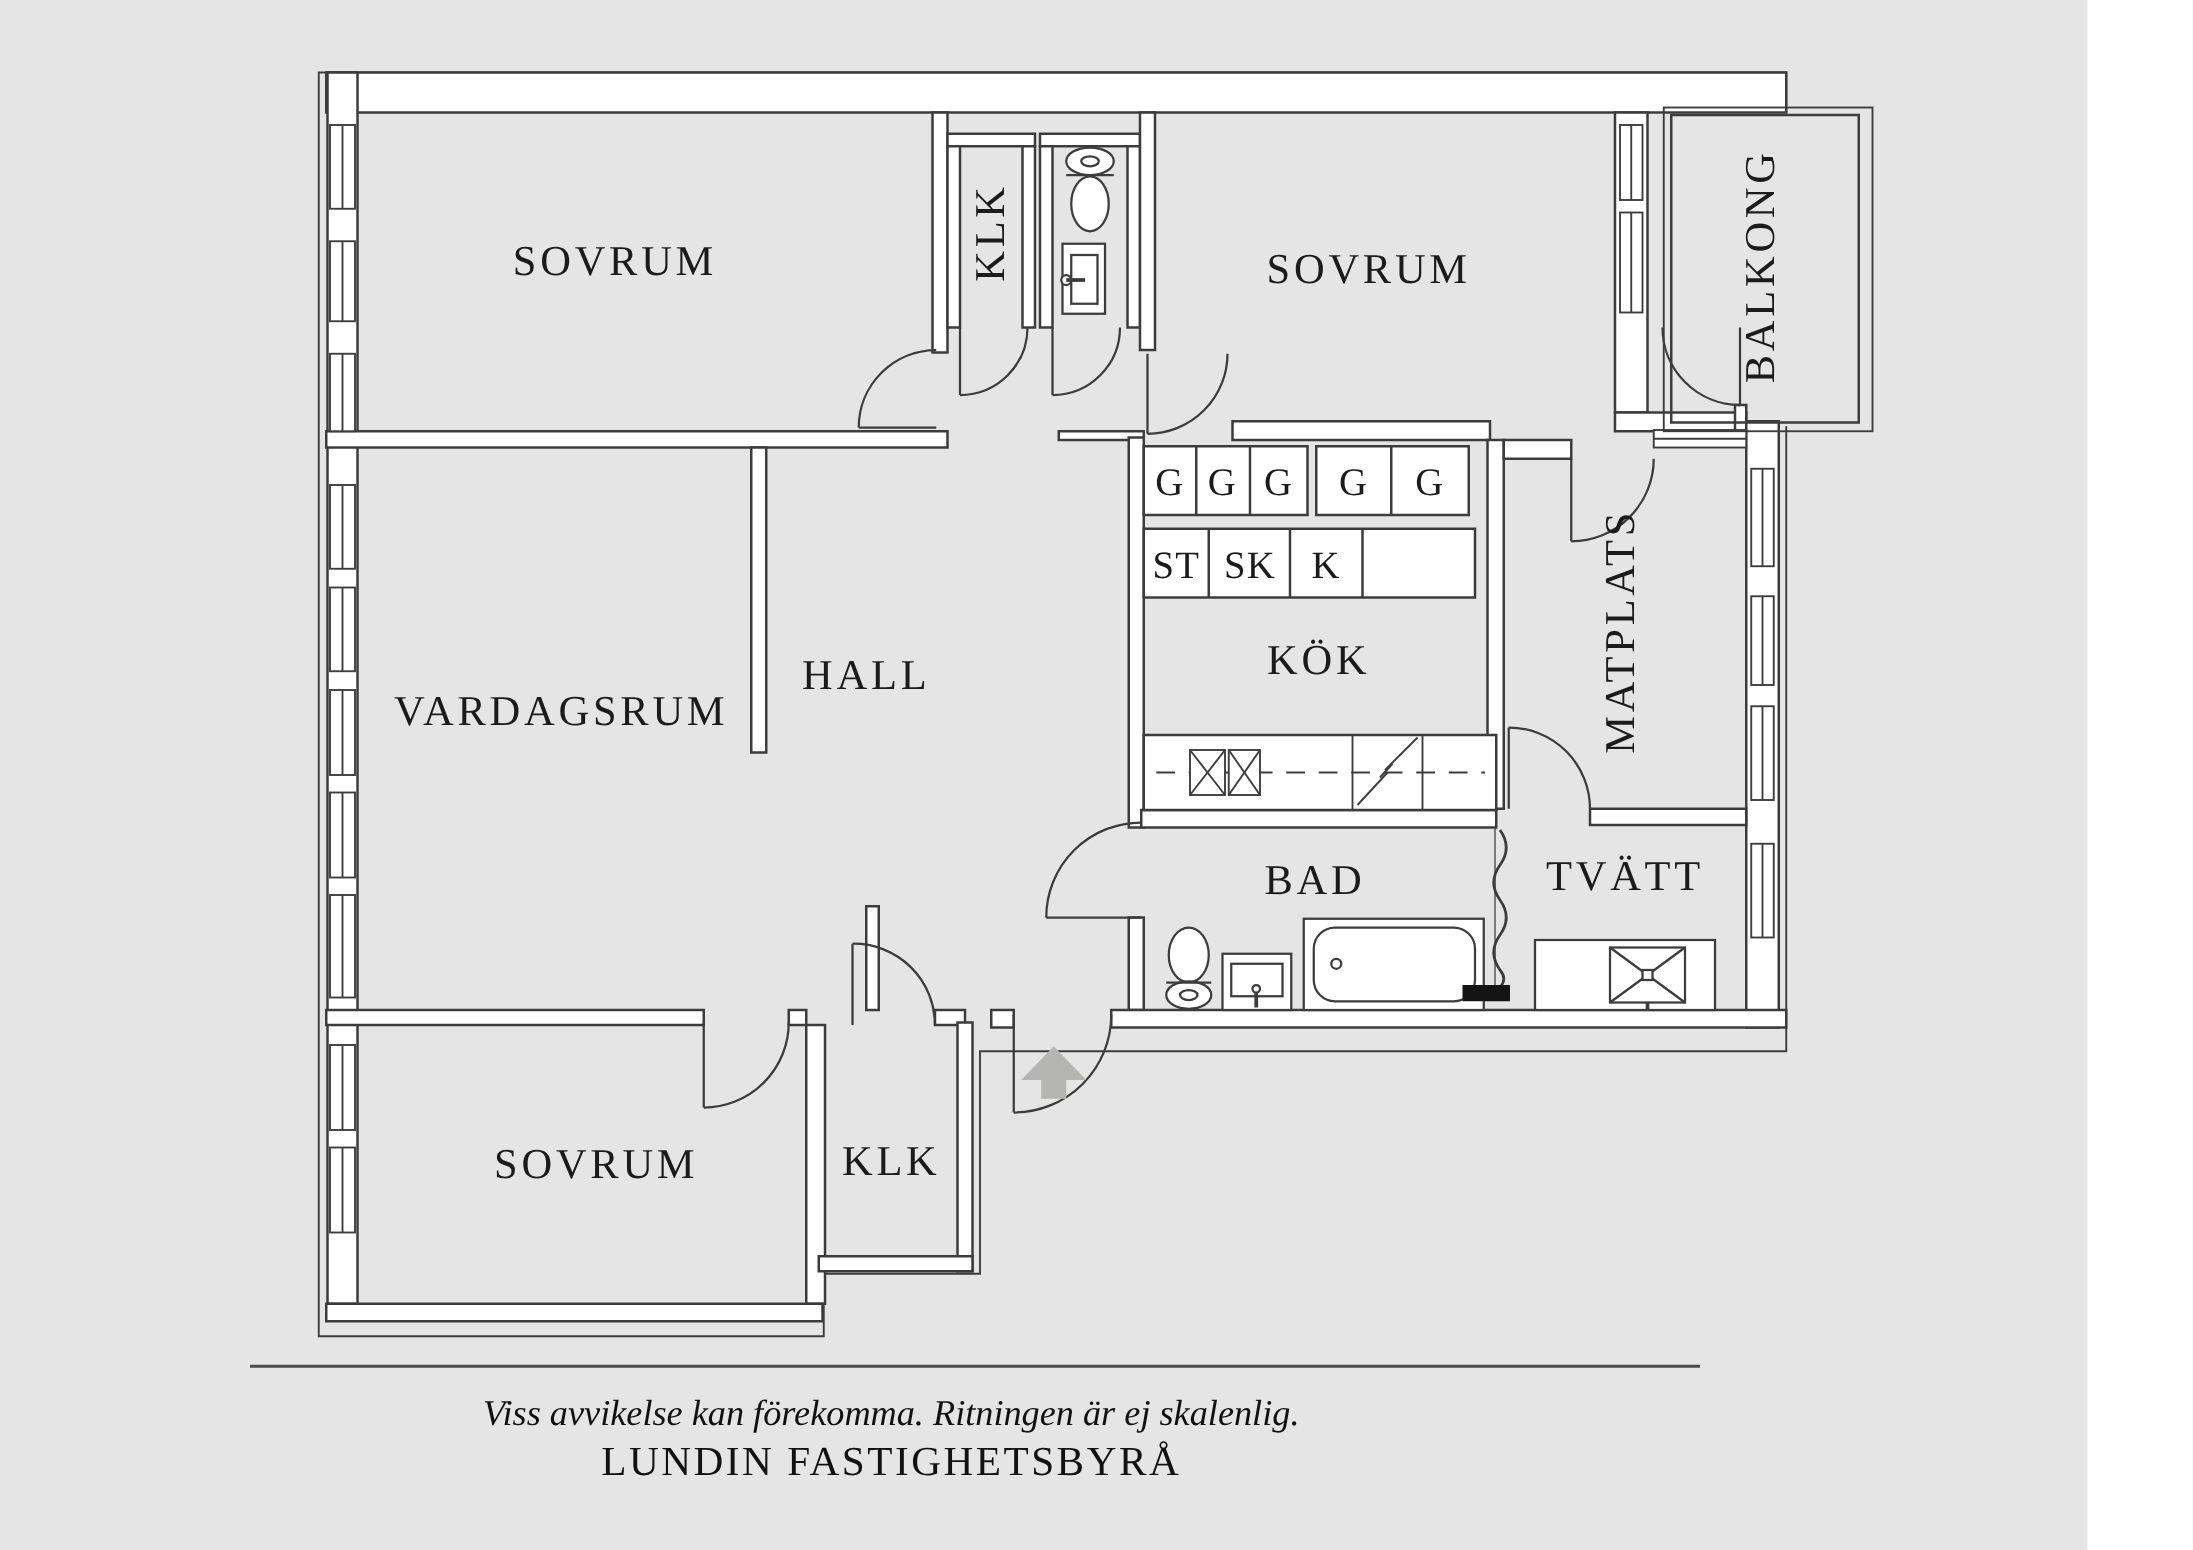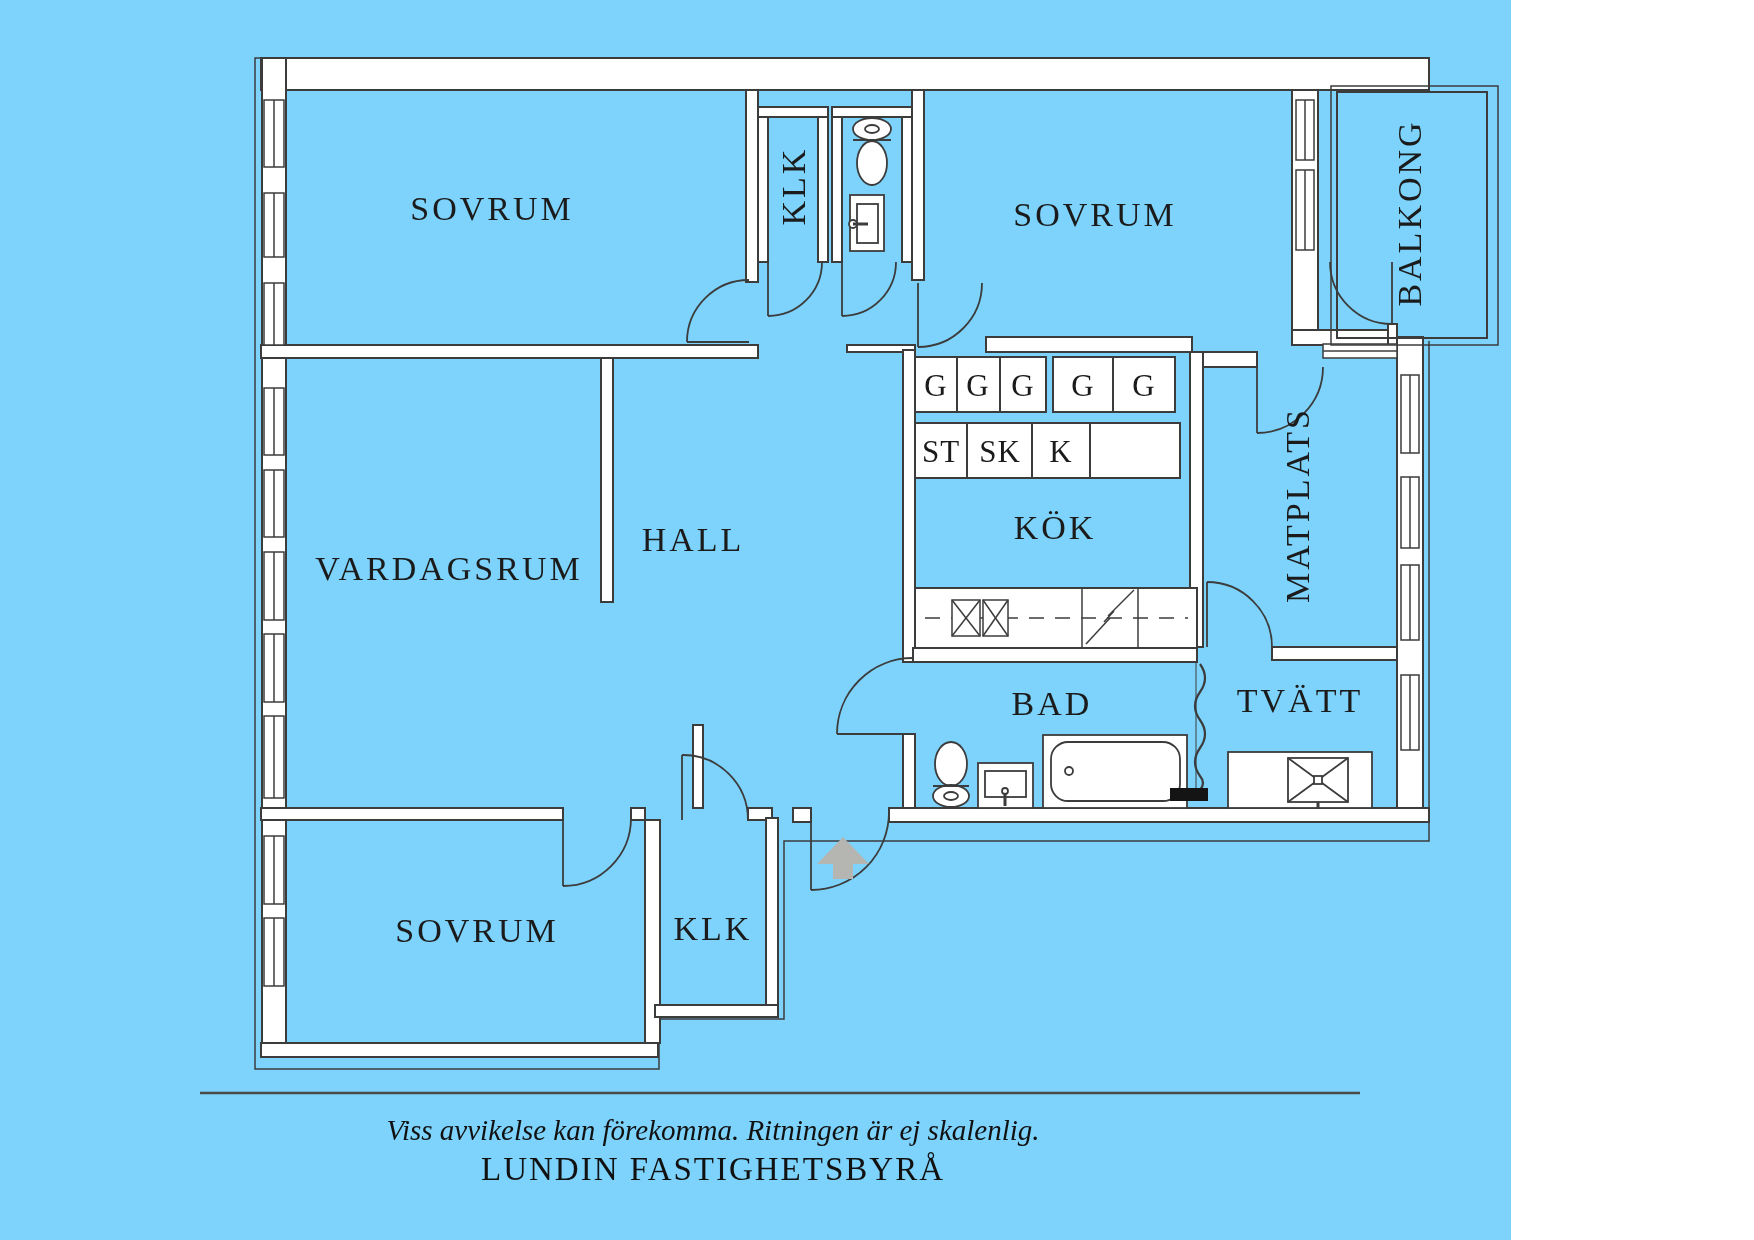--- a/index.html
+++ b/index.html
@@ -1,16 +1,16 @@
 <!DOCTYPE html>
 <html><head>
 <meta charset="utf-8">
 <style>
   html,body{margin:0;padding:0;background:#fff;}
-  #stage{position:relative;width:1511px;height:1240px;background:#7dd3fc;overflow:hidden;
+  #stage{position:relative;width:1670px;height:1240px;background:#e5e5e5;overflow:hidden;
          font-family:"Liberation Serif","DejaVu Serif",serif;}
   svg{position:absolute;left:0;top:0;}
   .room-label{font-family:"Liberation Serif","DejaVu Serif",serif;fill:#1b1b1b;
               font-size:34px;letter-spacing:3px;}
   .small-label{font-family:"Liberation Serif","DejaVu Serif",serif;fill:#1b1b1b;
                font-size:31px;letter-spacing:1px;}
   .footer-italic{font-family:"Liberation Serif","DejaVu Serif",serif;font-style:italic;
                  fill:#111;font-size:29px;}
   .footer-caps{font-family:"Liberation Serif","DejaVu Serif",serif;fill:#111;
                font-size:33px;letter-spacing:2px;}

